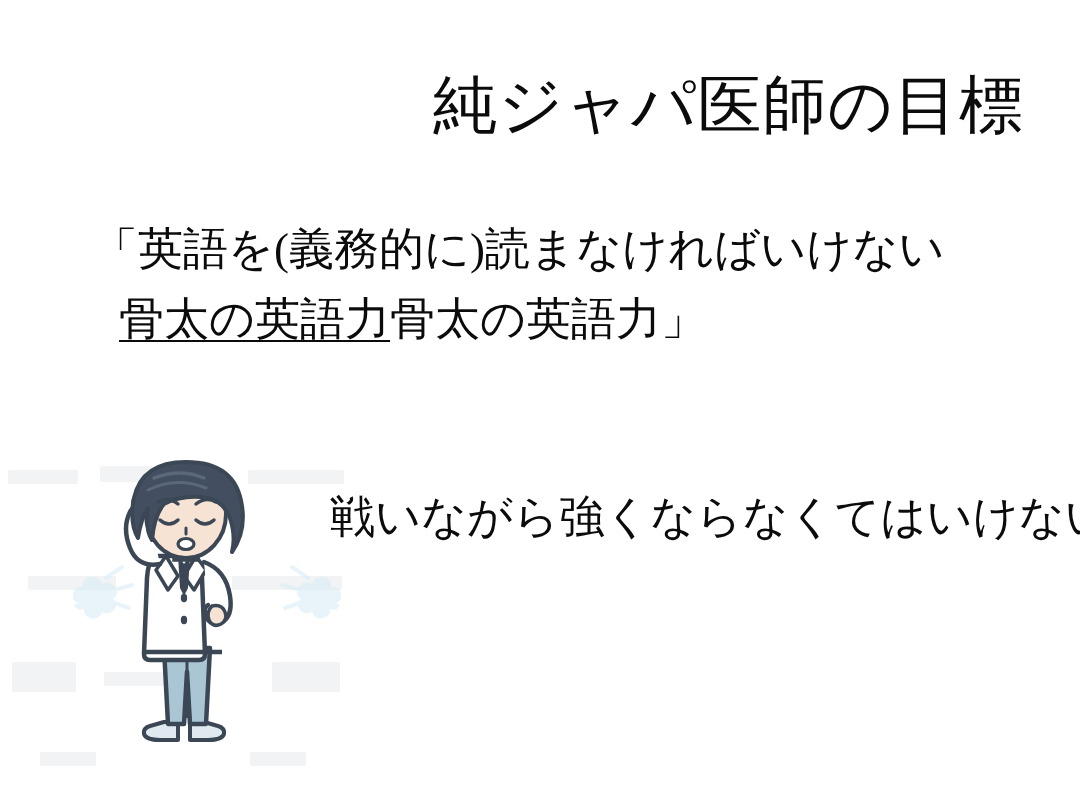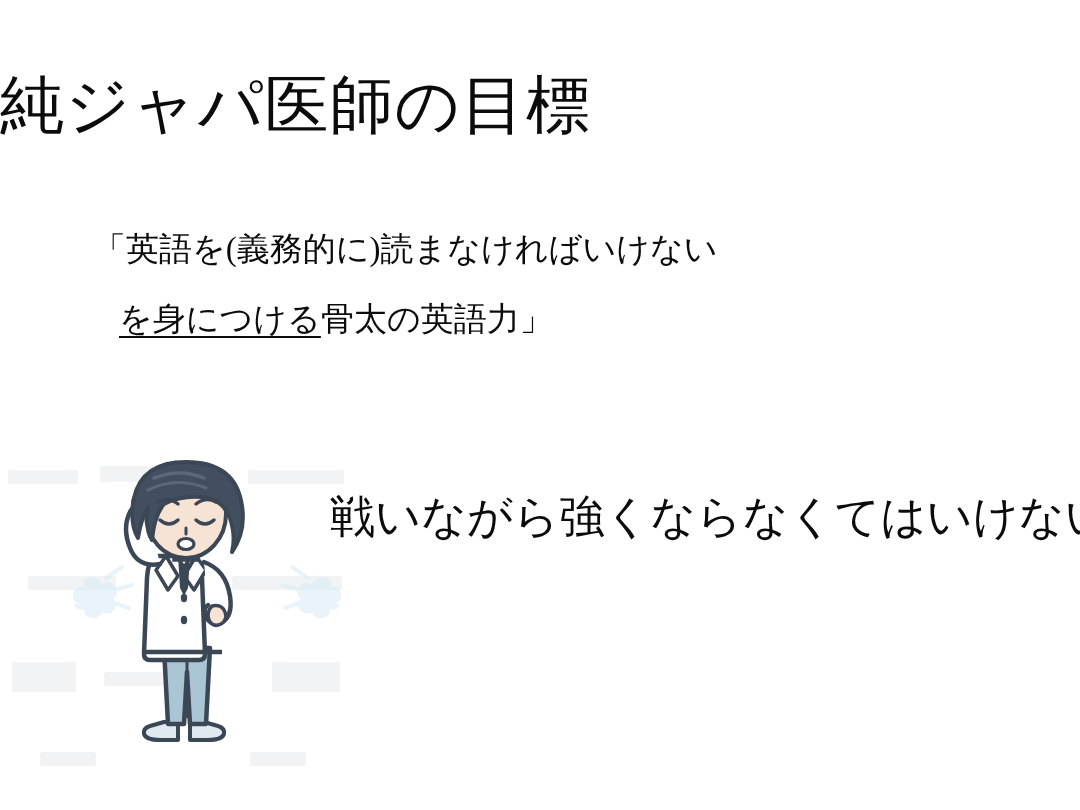--- a/index.html
+++ b/index.html
@@ -27,35 +27,35 @@
     border-radius: 2px;
     pointer-events: none;
   }
 
   
   #title {
     position: absolute;
     left: 0;
     top: 74px;
     width: 1024px;
-    text-align: left;
+    text-align: right;
     font-size: 64px;
     line-height: 1.0;
     letter-spacing: 1px;
     font-weight: 400;
     color: #0b0b0b;
     white-space: nowrap;
   }
 
   
   #quote {
     position: absolute;
     left: 93px;
     top: 214px;
-    font-size: 33px;
+    font-size: 45px;
     line-height: 70px;
     font-weight: 400;
     color: #0b0b0b;
     white-space: nowrap;
   }
   .qline {
     display: block;
     height: 70px;
   }
   .qline.indent { padding-left: 26px; }
@@ -100,21 +100,21 @@
   <div class="wm" style="left:12px; top:662px; width:64px;  height:30px;"></div>
   <div class="wm" style="left:104px;top:672px; width:60px;  height:14px;"></div>
   <div class="wm" style="left:272px;top:662px; width:68px;  height:30px;"></div>
   <div class="wm" style="left:40px; top:752px; width:56px;  height:14px;"></div>
   <div class="wm" style="left:250px;top:752px; width:56px;  height:14px;"></div>
 
   <div id="title">純ジャパ医師の目標</div>
 
   <div id="quote">
     <span class="qline">「英語を(義務的に)読まなければいけない</span>
-    <span class="qline indent"><span class="u-strong">を身につける</span><span>骨太の英語力」</span></span>
+    <span class="qline indent"><span class="u-strong">骨太の英語力</span><span>骨太の英語力」</span></span>
   </div>
 
   <div id="caption">戦いながら強くならなくてはいけない</div>
 
   <div id="illustration">
     <svg width="290" height="320" viewBox="0 0 290 320" xmlns="http://www.w3.org/2000/svg">
 
       <g opacity="0.55">
         <path d="M18 152 q-8 -2 -7 -10 q1 -8 10 -7 q-1 -9 8 -10 q9 -1 11 7 q8 -4 13 3 q5 7 -2 12 q6 5 1 11 q-5 6 -12 2 q-3 8 -11 6 q-8 -2 -7 -9 q-6 2 -9 -2 q-3 -4 5 -3 z" fill="#d6ecf7"></path>
         <path d="M44 126 l16 -11 M52 138 l18 -5 M50 150 l17 6" stroke="#d6ecf7" stroke-width="4" stroke-linecap="round" fill="none"></path>

